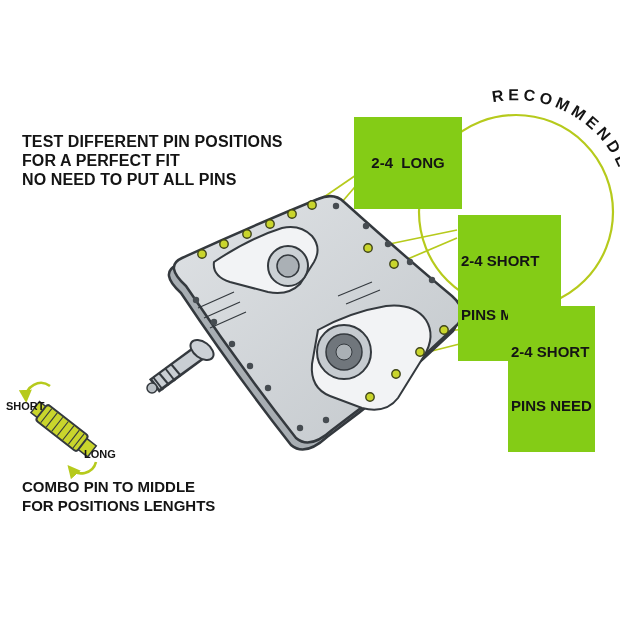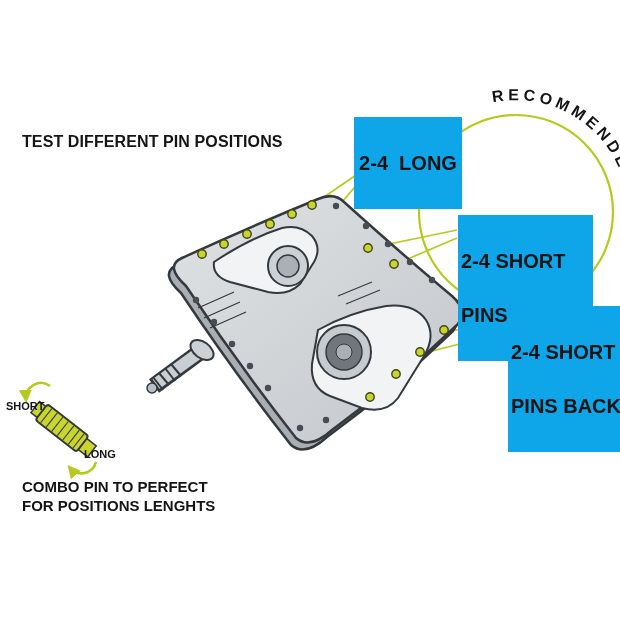--- a/index.html
+++ b/index.html
@@ -10,21 +10,21 @@
   html,body{margin:0;padding:0;}
   body{
     width:620px;height:620px;background:#ffffff;position:relative;overflow:hidden;
     font-family:"Liberation Sans",sans-serif;color:var(--text);
   }
   .stage{position:absolute;inset:0;}
   .stage svg{position:absolute;inset:0;}
   .txt{position:absolute;font-weight:700;color:var(--text);}
   .headline{left:22px;top:132px;font-size:16px;line-height:19px;letter-spacing:0.1px;}
   .caption{left:22px;top:477px;font-size:15px;line-height:19px;}
-  .lbl{position:absolute;font-weight:700;font-size:20px;line-height:18px;background:#0ea5e9;
+  .lbl{position:absolute;font-weight:700;font-size:15px;line-height:18px;background:#84cc16;
        padding:1px 3px;white-space:pre;color:var(--text);}
   .lbl-front{left:354px;top:117px;width:102px;text-align:center;}
   .lbl-middle{left:458px;top:215px;}
   .lbl-back{left:508px;top:306px;}
   svg text{font-family:"Liberation Sans",sans-serif;font-weight:700;fill:var(--text);}
   .rec-text{font-size:16px;letter-spacing:4px;}
   .mini{font-size:11px;}
   .rec-circle{stroke:var(--accent);stroke-width:2.2;fill:none;}
   .cl{stroke:var(--accent);stroke-width:1.7;fill:none;}
   .arrow{stroke:var(--accent);stroke-width:2.6;fill:none;}
@@ -154,32 +154,34 @@
         <line class="ridge" x1="15" y1="-9" x2="15" y2="9"></line>
         <line class="ridge" x1="21" y1="-9" x2="21" y2="9"></line>
       </g>
       <text class="mini" x="6" y="410">SHORT</text>
       <text class="mini" x="84" y="458">LONG</text>
     </g>
   </svg>
 
   <div class="txt headline">
     <div>TEST DIFFERENT PIN POSITIONS</div>
+    <div>FOR A PERFECT FIT</div>
+    <div>NO NEED TO PUT ALL PINS</div>
   </div>
 
   <div class="lbl lbl-front">
     <div>2-4  LONG</div>
   </div>
   <div class="lbl lbl-middle">
     <div>2-4 SHORT</div>
     <div>PINS MIDDLE</div>
   </div>
   <div class="lbl lbl-back">
     <div>2-4 SHORT</div>
-    <div>PINS BACK</div>
+    <div>PINS NEED</div>
   </div>
 
   <div class="txt caption">
-    <div>COMBO PIN TO PERFECT</div>
+    <div>COMBO PIN TO MIDDLE</div>
     <div>FOR POSITIONS LENGHTS</div>
   </div>
 
 </div>
 
 </body></html>

